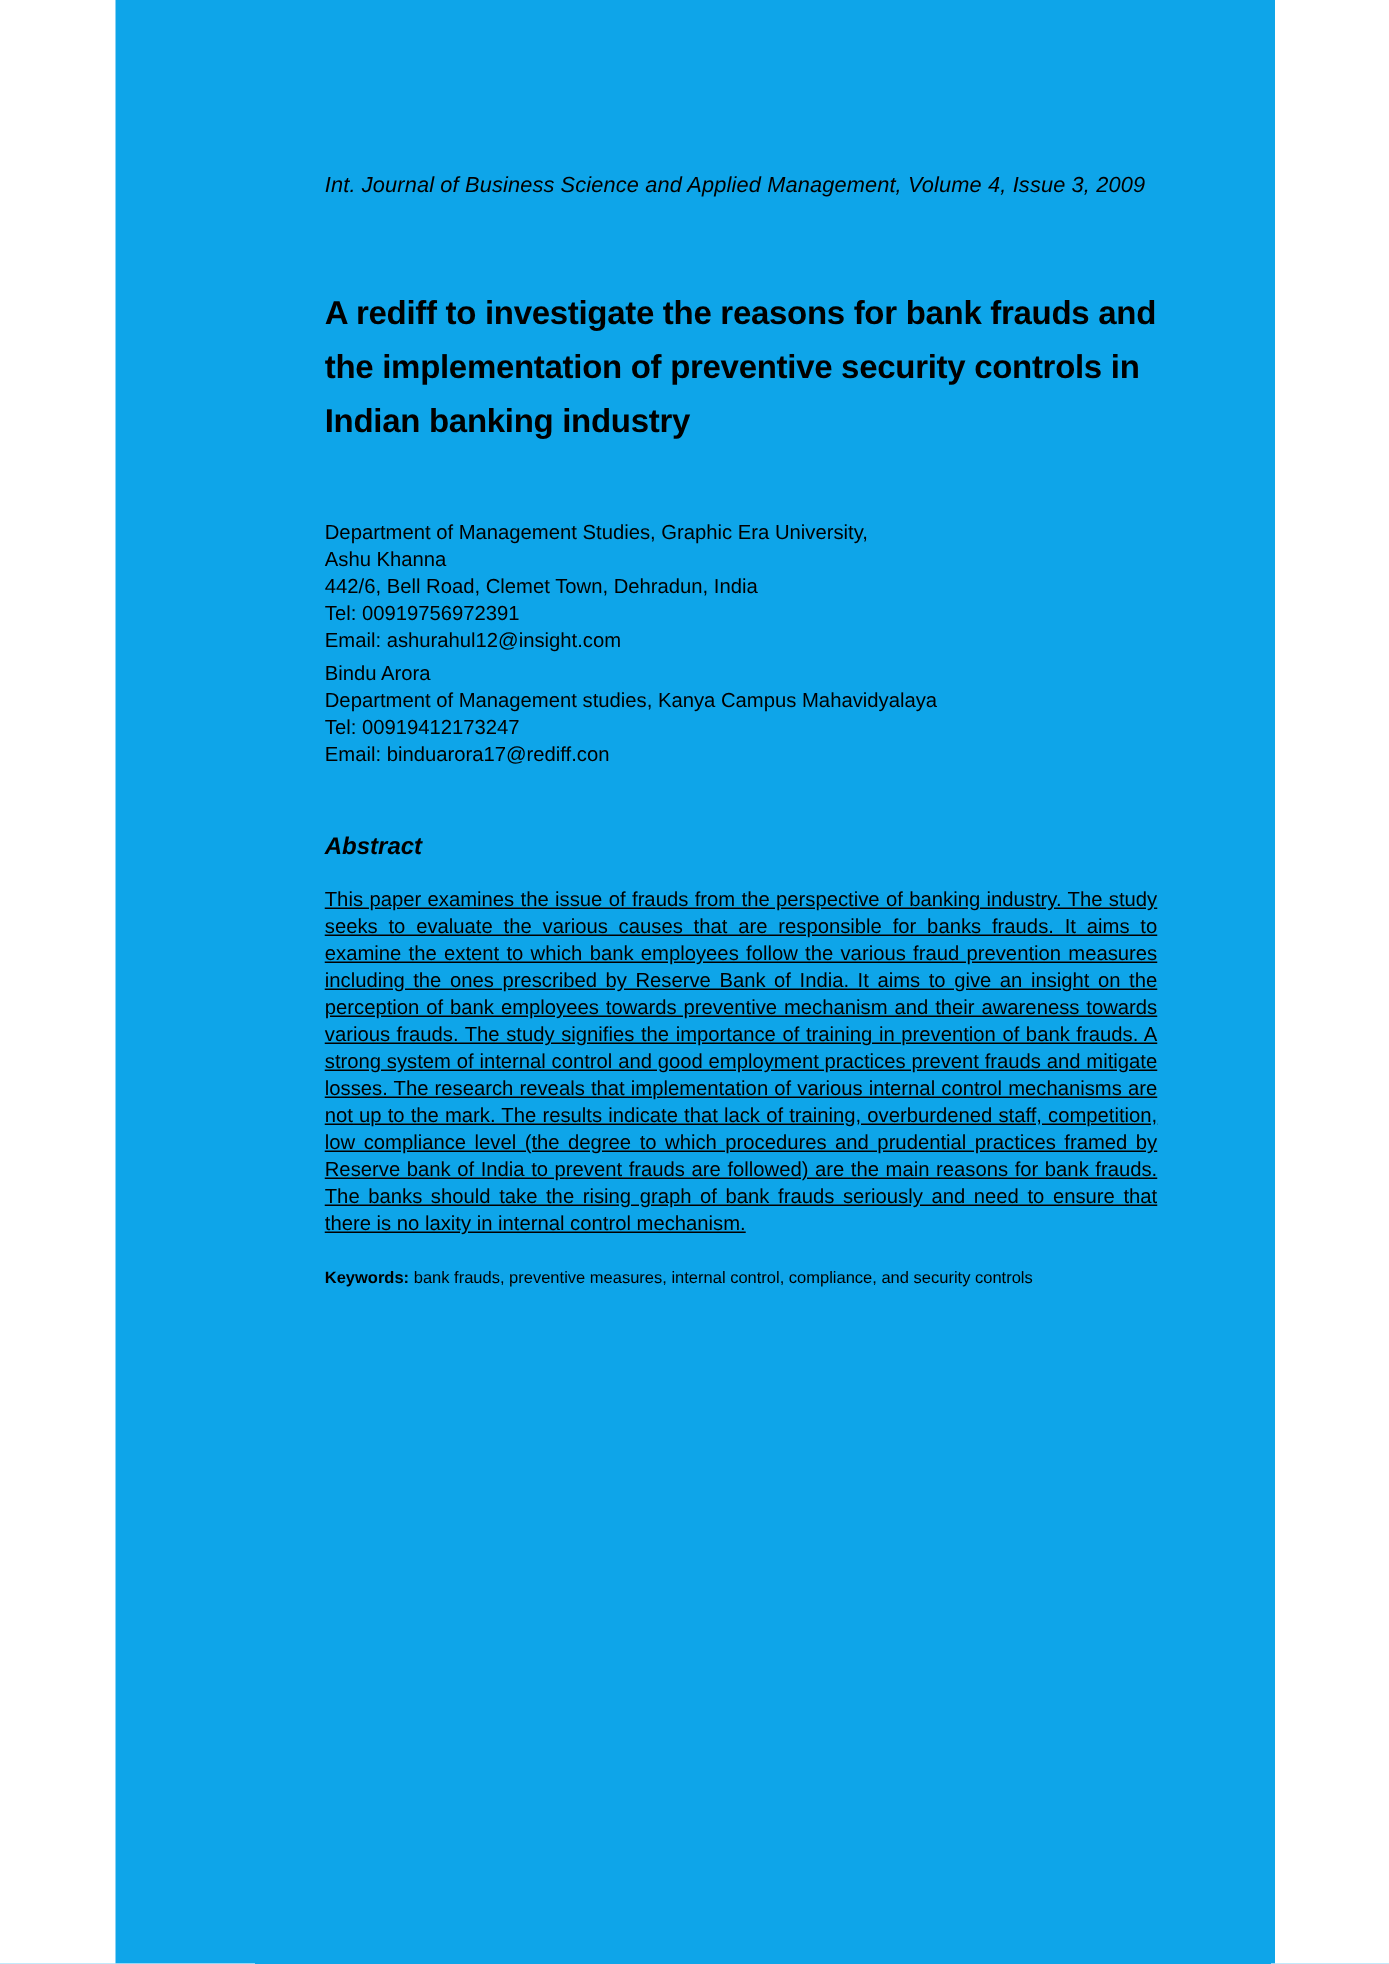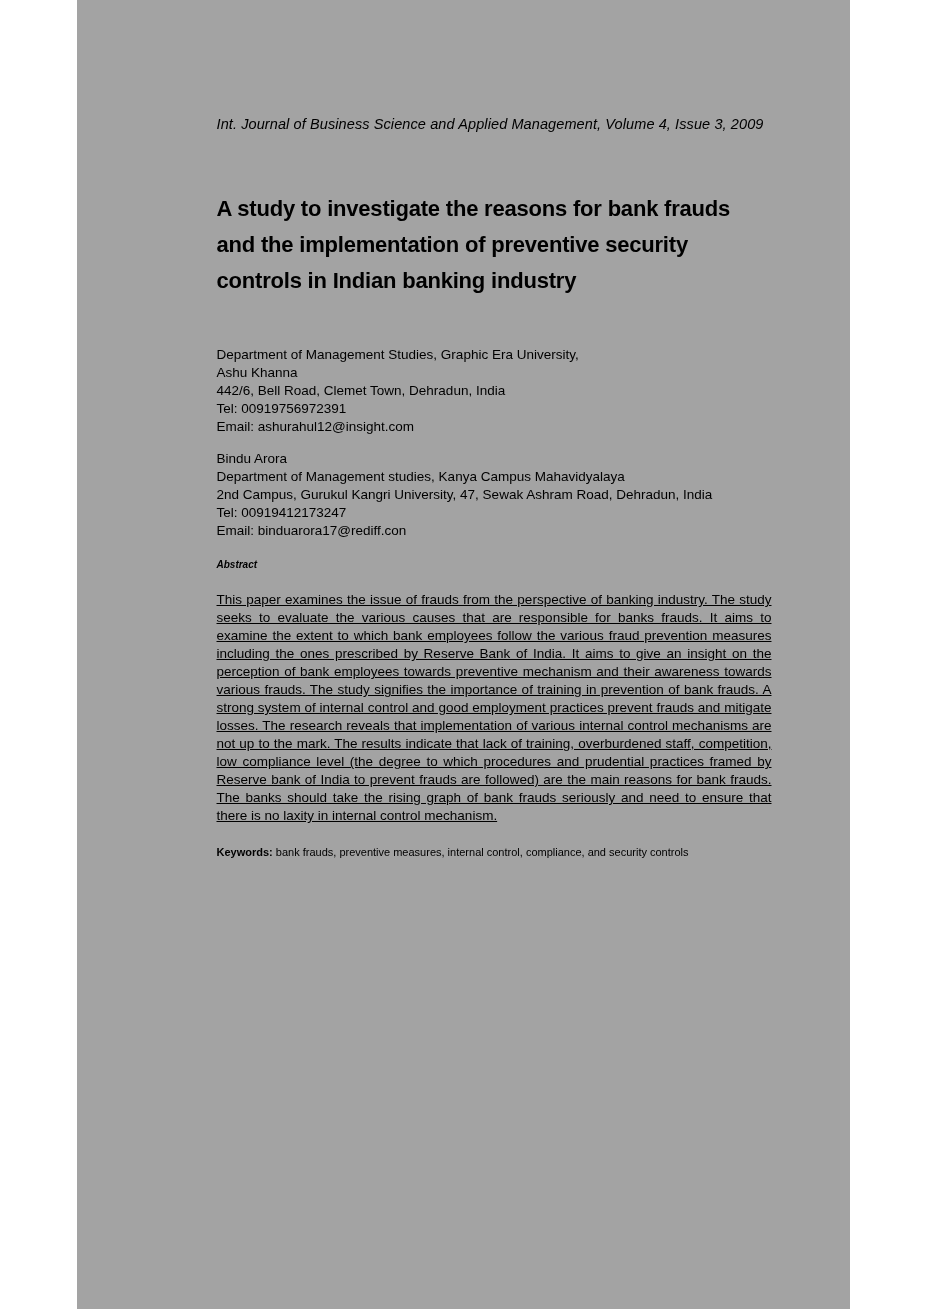--- a/index.html
+++ b/index.html
@@ -5,21 +5,21 @@
   * { margin: 0; padding: 0; box-sizing: border-box; }
   html, body {
     background: #ffffff;
     font-family: "Liberation Sans", sans-serif;
     color: #000000;
   }
   .page {
     width: 773px;
     height: 1309px;
     margin: 0 auto;
-    background: #a3a3a3;
+    background: #0ea5e9;
     padding: 115px 78px 0 140px;
     position: relative;
   }
   .journal-header {
     font-style: italic;
     font-size: 14.5px;
     line-height: 19px;
     letter-spacing: 0.1px;
   }
   .paper-title {
@@ -29,25 +29,25 @@
     line-height: 36px;
     letter-spacing: -0.2px;
     max-width: 700px;
   }
   .author-block {
     margin-top: 0;
     font-size: 13.5px;
     line-height: 18px;
   }
   .author-block.first { margin-top: 47px; }
-  .author-block.second { margin-top: 14px; }
+  .author-block.second { margin-top: 4px; }
   .author-line { display: block; }
   .abstract-heading {
-    margin-top: 16px;
-    font-size: 10px;
+    margin-top: 44px;
+    font-size: 16px;
     font-weight: bold;
     font-style: italic;
     line-height: 18px;
   }
   .abstract-text {
     margin-top: 17px;
     font-size: 13.5px;
     line-height: 18px;
     text-align: justify;
     text-decoration: underline;
@@ -59,34 +59,33 @@
   }
   .keywords .kw-label { font-weight: bold; }
 </style>
 </head>
 <body>
 
 <div class="page">
 
   <div class="journal-header">Int. Journal of Business Science and Applied Management, Volume 4, Issue 3, 2009</div>
 
-  <h1 class="paper-title">A study to investigate the reasons for bank frauds and the implementation of preventive security controls in Indian banking industry</h1>
+  <h1 class="paper-title">A rediff to investigate the reasons for bank frauds and the implementation of preventive security controls in Indian banking industry</h1>
 
   <div class="author-block first">
     <span class="author-line">Department of Management Studies, Graphic Era University,</span>
     <span class="author-line">Ashu Khanna</span>
     <span class="author-line">442/6, Bell Road, Clemet Town, Dehradun, India</span>
     <span class="author-line">Tel: 00919756972391</span>
     <span class="author-line">Email: ashurahul12@insight.com</span>
   </div>
 
   <div class="author-block second">
     <span class="author-line">Bindu Arora</span>
     <span class="author-line">Department of Management studies, Kanya Campus Mahavidyalaya</span>
-    <span class="author-line">2nd Campus, Gurukul Kangri University, 47, Sewak Ashram Road, Dehradun, India</span>
     <span class="author-line">Tel: 00919412173247</span>
     <span class="author-line">Email: binduarora17@rediff.con</span>
   </div>
 
   <div class="abstract-heading">Abstract</div>
 
   <p class="abstract-text">This paper examines the issue of frauds from the perspective of banking industry. The study seeks to evaluate the various causes that are responsible for banks frauds. It aims to examine the extent to which bank employees follow the various fraud prevention measures including the ones prescribed by Reserve Bank of India. It aims to give an insight on the perception of bank employees towards preventive mechanism and their awareness towards various frauds. The study signifies the importance of training in prevention of bank frauds. A strong system of internal control and good employment practices prevent frauds and mitigate losses. The research reveals that implementation of various internal control mechanisms are not up to the mark. The results indicate that lack of training, overburdened staff, competition, low compliance level (the degree to which procedures and prudential practices framed by Reserve bank of India to prevent frauds are followed) are the main reasons for bank frauds. The banks should take the rising graph of bank frauds seriously and need to ensure that there is no laxity in internal control mechanism.</p>
 
   <p class="keywords">
     <span class="kw-label">Keywords:</span><span> bank frauds, preventive measures, internal control, compliance, and security controls</span>

